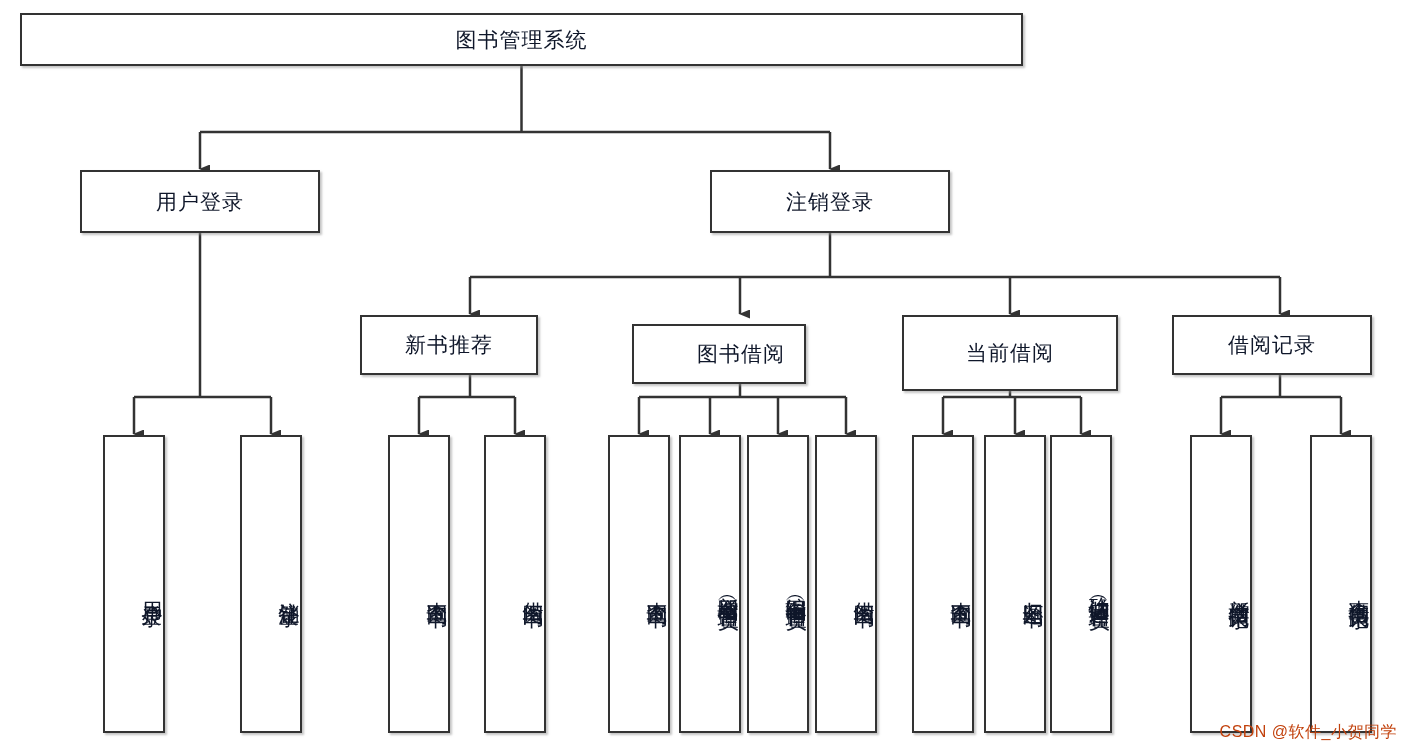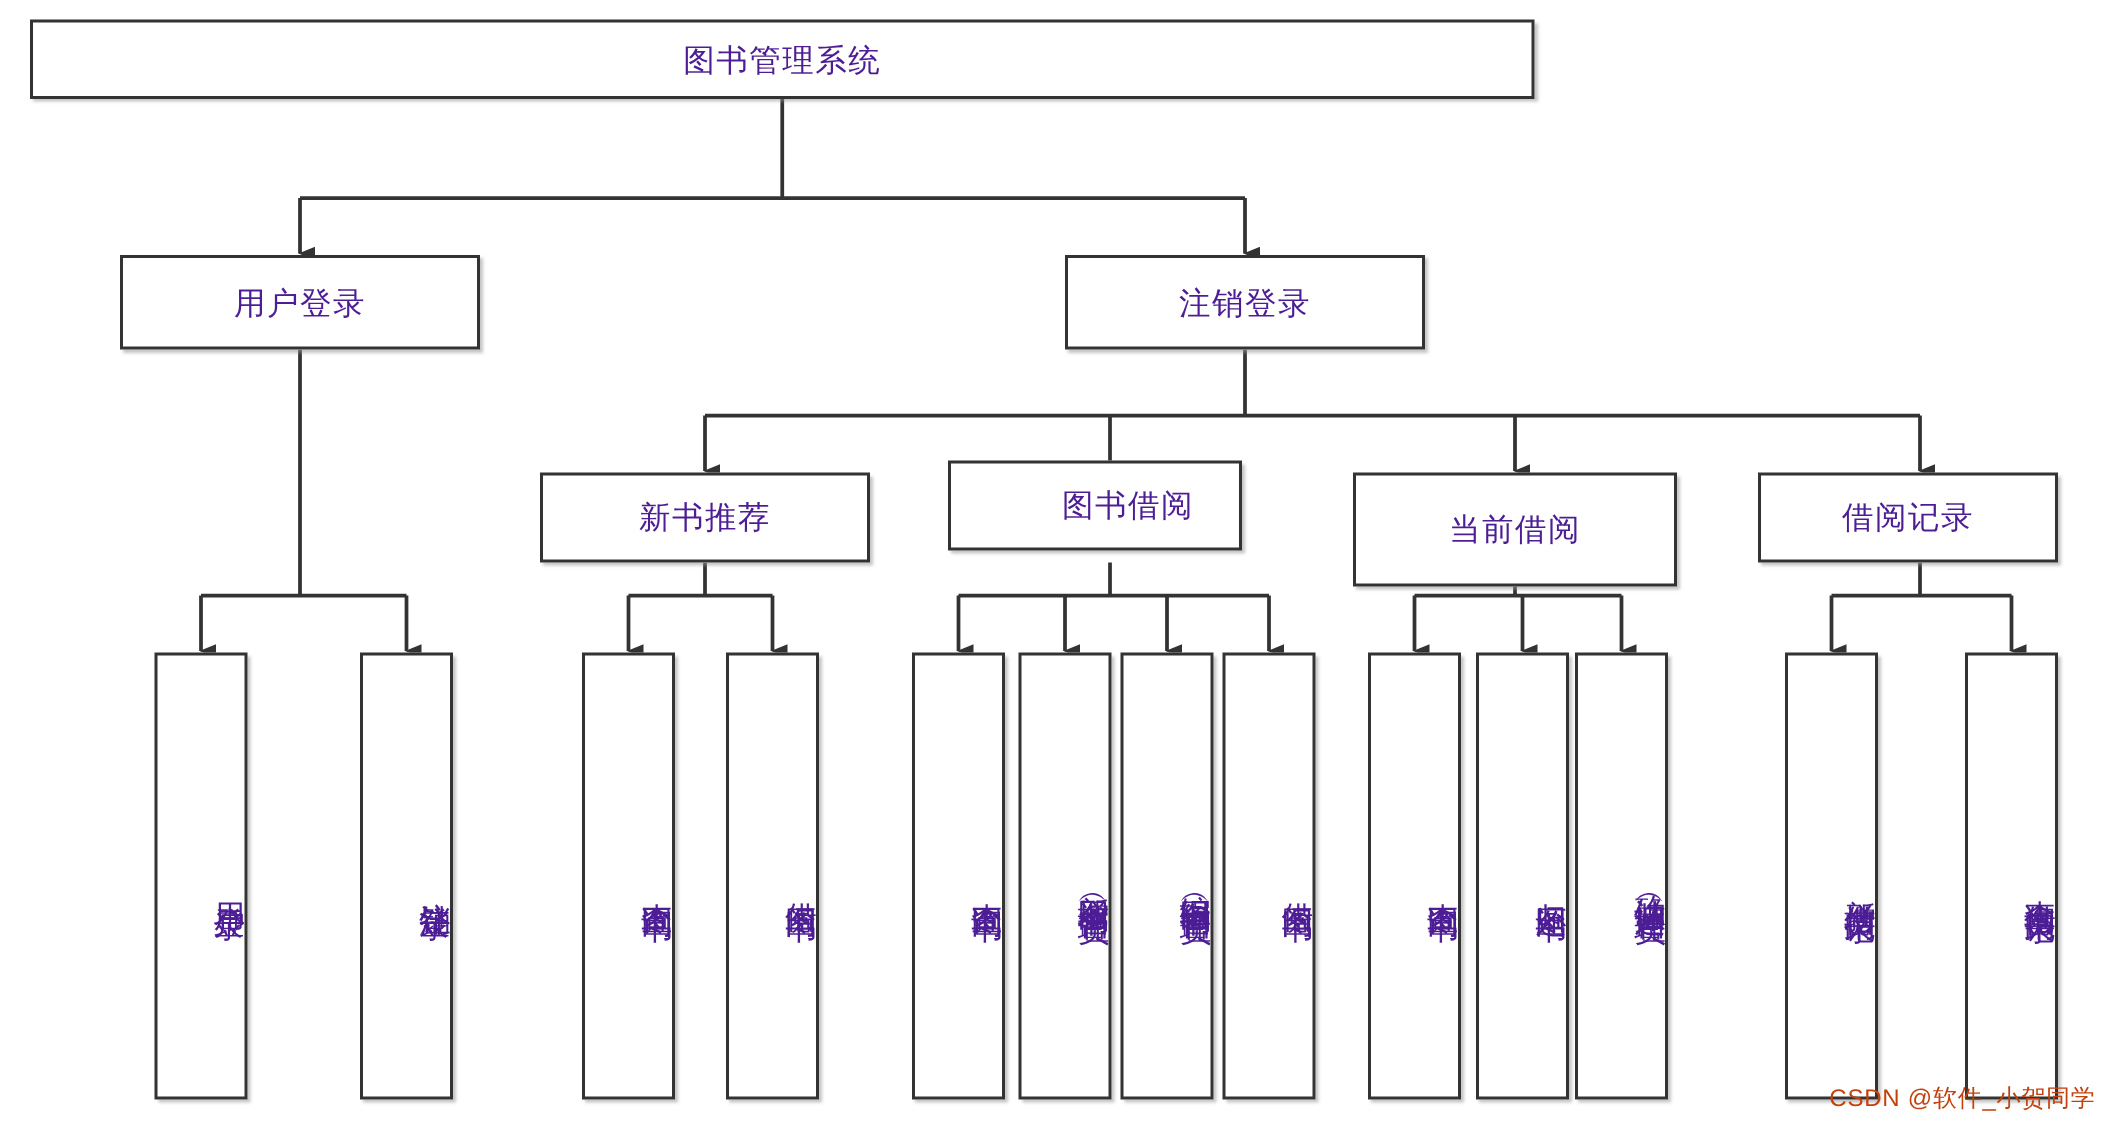--- a/index.html
+++ b/index.html
@@ -27,21 +27,21 @@
   }
   .node {
     position: absolute;
     box-sizing: border-box;
     background: #ffffff;
     border: 2.5px solid #333333;
     box-shadow: 2px 2px 2px rgba(150,150,150,0.55);
     display: flex;
     align-items: center;
     justify-content: center;
-    color: #4c1d95;
+    color: #0f172a;
     overflow: hidden;
   }
   .node.horiz {
     writing-mode: horizontal-tb;
     font-size: 21px;
     letter-spacing: 1px;
   }
   .node.vert {
     writing-mode: vertical-rl;
     text-orientation: upright;
@@ -117,24 +117,24 @@
   <div id="node-layer">
       <div class="node horiz" style="left: 20px; top: 13px; width: 1003px; height: 53px;">
         <span class="label">图书管理系统</span>
       </div>
       <div class="node horiz" style="left: 80px; top: 170px; width: 240px; height: 63px;">
         <span class="label">用户登录</span>
       </div>
       <div class="node horiz" style="left: 710px; top: 170px; width: 240px; height: 63px;">
         <span class="label">注销登录</span>
       </div>
-      <div class="node horiz" style="left: 360px; top: 315px; width: 220px; height: 60px;">
+      <div class="node horiz" style="left: 360px; top: 315px; width: 178px; height: 60px;">
         <span class="label">新书推荐</span>
       </div>
-      <div class="node horiz" style="left: 632px; top: 307px; width: 196px; height: 60px; padding-left: 44px;">
+      <div class="node horiz" style="left: 632px; top: 324px; width: 174px; height: 60px; padding-left: 44px;">
         <span class="label">图书借阅</span>
       </div>
       <div class="node horiz" style="left: 902px; top: 315px; width: 216px; height: 76px;">
         <span class="label">当前借阅</span>
       </div>
       <div class="node horiz" style="left: 1172px; top: 315px; width: 200px; height: 60px;">
         <span class="label">借阅记录</span>
       </div>
       <div class="node vert" style="left: 103px; top: 435px; width: 62px; height: 298px;">
         <span class="label">用户登录</span>

